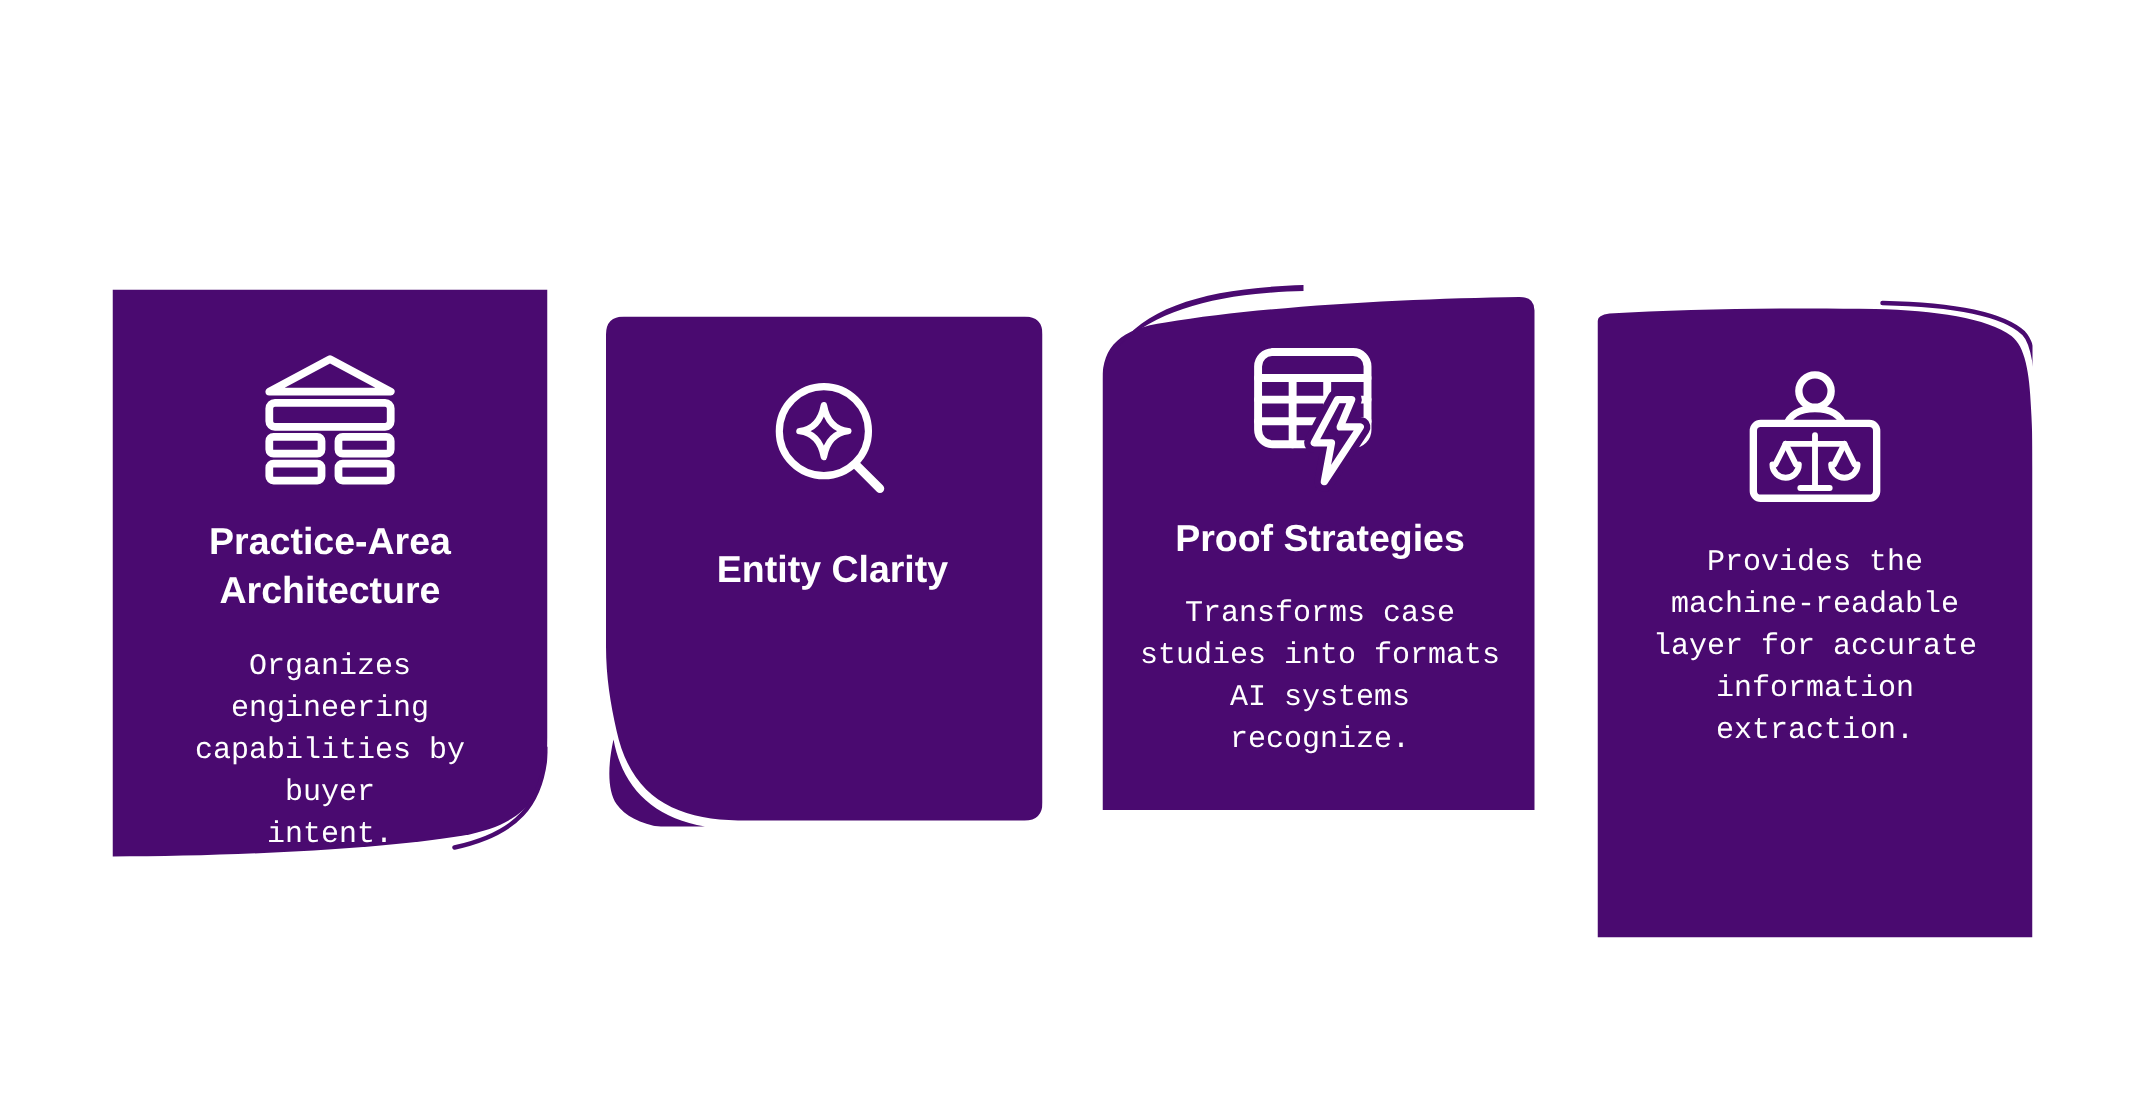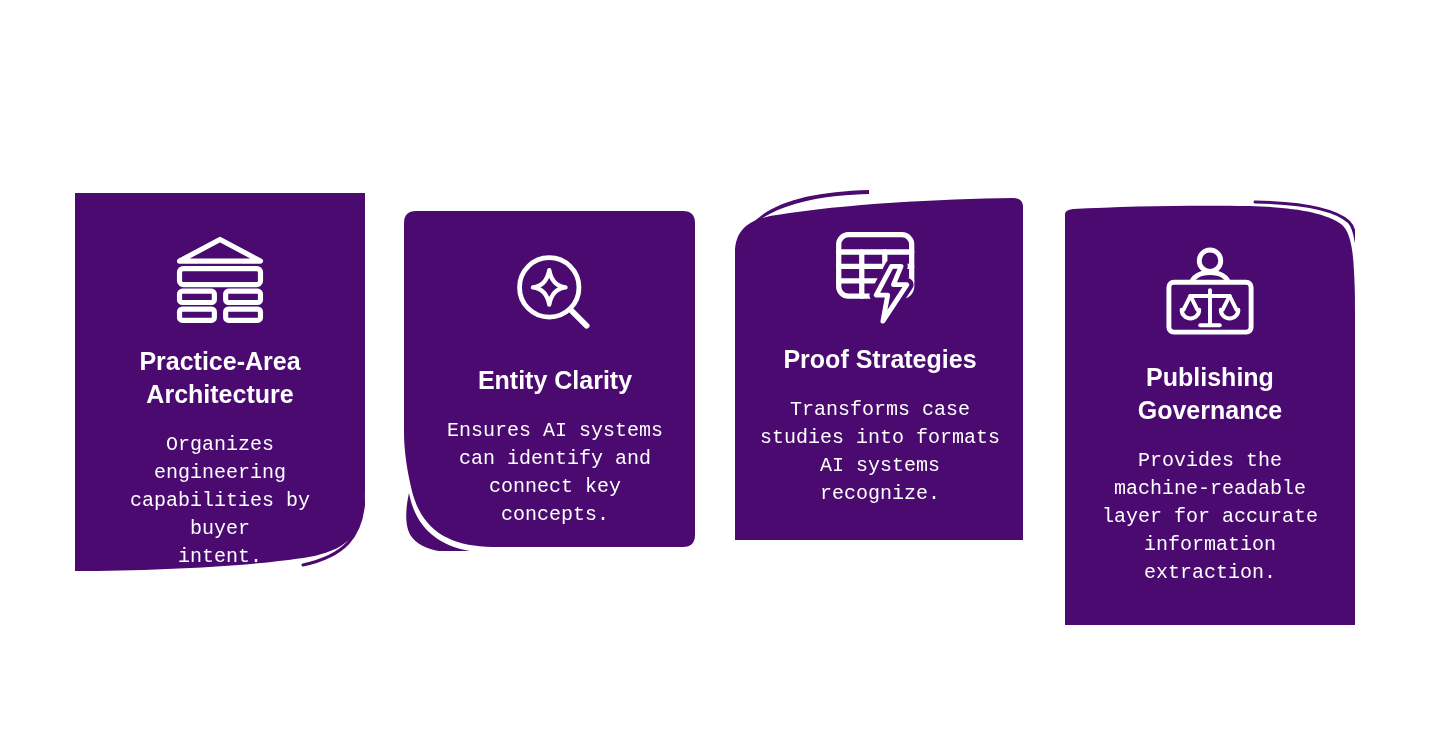--- a/index.html
+++ b/index.html
@@ -115,24 +115,20 @@
     </svg>
     <div class="card-inner">
       <div class="icon-wrap">
         <svg width="92" height="92" viewBox="0 0 96 96">
           <circle class="ic" stroke-width="5" cx="42" cy="38" r="31"></circle>
           <path class="ic" stroke-width="4.5" d="M42,20 C44,31 50,37 59,38 C50,39 44,45 42,56 C40,45 34,39 25,38 C34,37 40,31 42,20 Z"></path>
           <path class="ic" stroke-width="6" d="M64,61 L81,78"></path>
         </svg>
       </div>
       <h2 class="card-title">Entity Clarity</h2>
-      <p class="card-desc">Ensures AI systems
-can identify and
-connect key
-concepts.</p>
     </div>
   </div>
 
   <div class="card card-3" style="left:735px;top:185px;width:290px;height:355px;">
     <svg class="card-bg" viewBox="0 0 290 355" preserveAspectRatio="none">
       <path class="fill-card" d="M0,355 V68 C0,46 12,34 42,30 C108,19 205,14 278,13 Q288,13 288,22 V355 Z"></path>
       <path class="fill-card" d="M134,5 C72,7 30,18 9,48 C28,27 62,15 102,11 C113,10 124,9 134,9 Z"></path>
     </svg>
     <div class="card-inner">
       <div class="icon-wrap">
@@ -174,22 +170,20 @@
             <path d="M28,49 H68"></path>
             <path d="M28,49 L21,63"></path>
             <path d="M28,49 L35,63"></path>
             <path d="M19,63 A9,9 0 0 0 37,63"></path>
             <path d="M68,49 L61,63"></path>
             <path d="M68,49 L75,63"></path>
             <path d="M59,63 A9,9 0 0 0 77,63"></path>
           </g>
         </svg>
       </div>
-      <h2 class="card-title">Publishing
-Governance</h2>
       <p class="card-desc">Provides the
 machine-readable
 layer for accurate
 information
 extraction.</p>
     </div>
   </div>
 
 </div>
 

